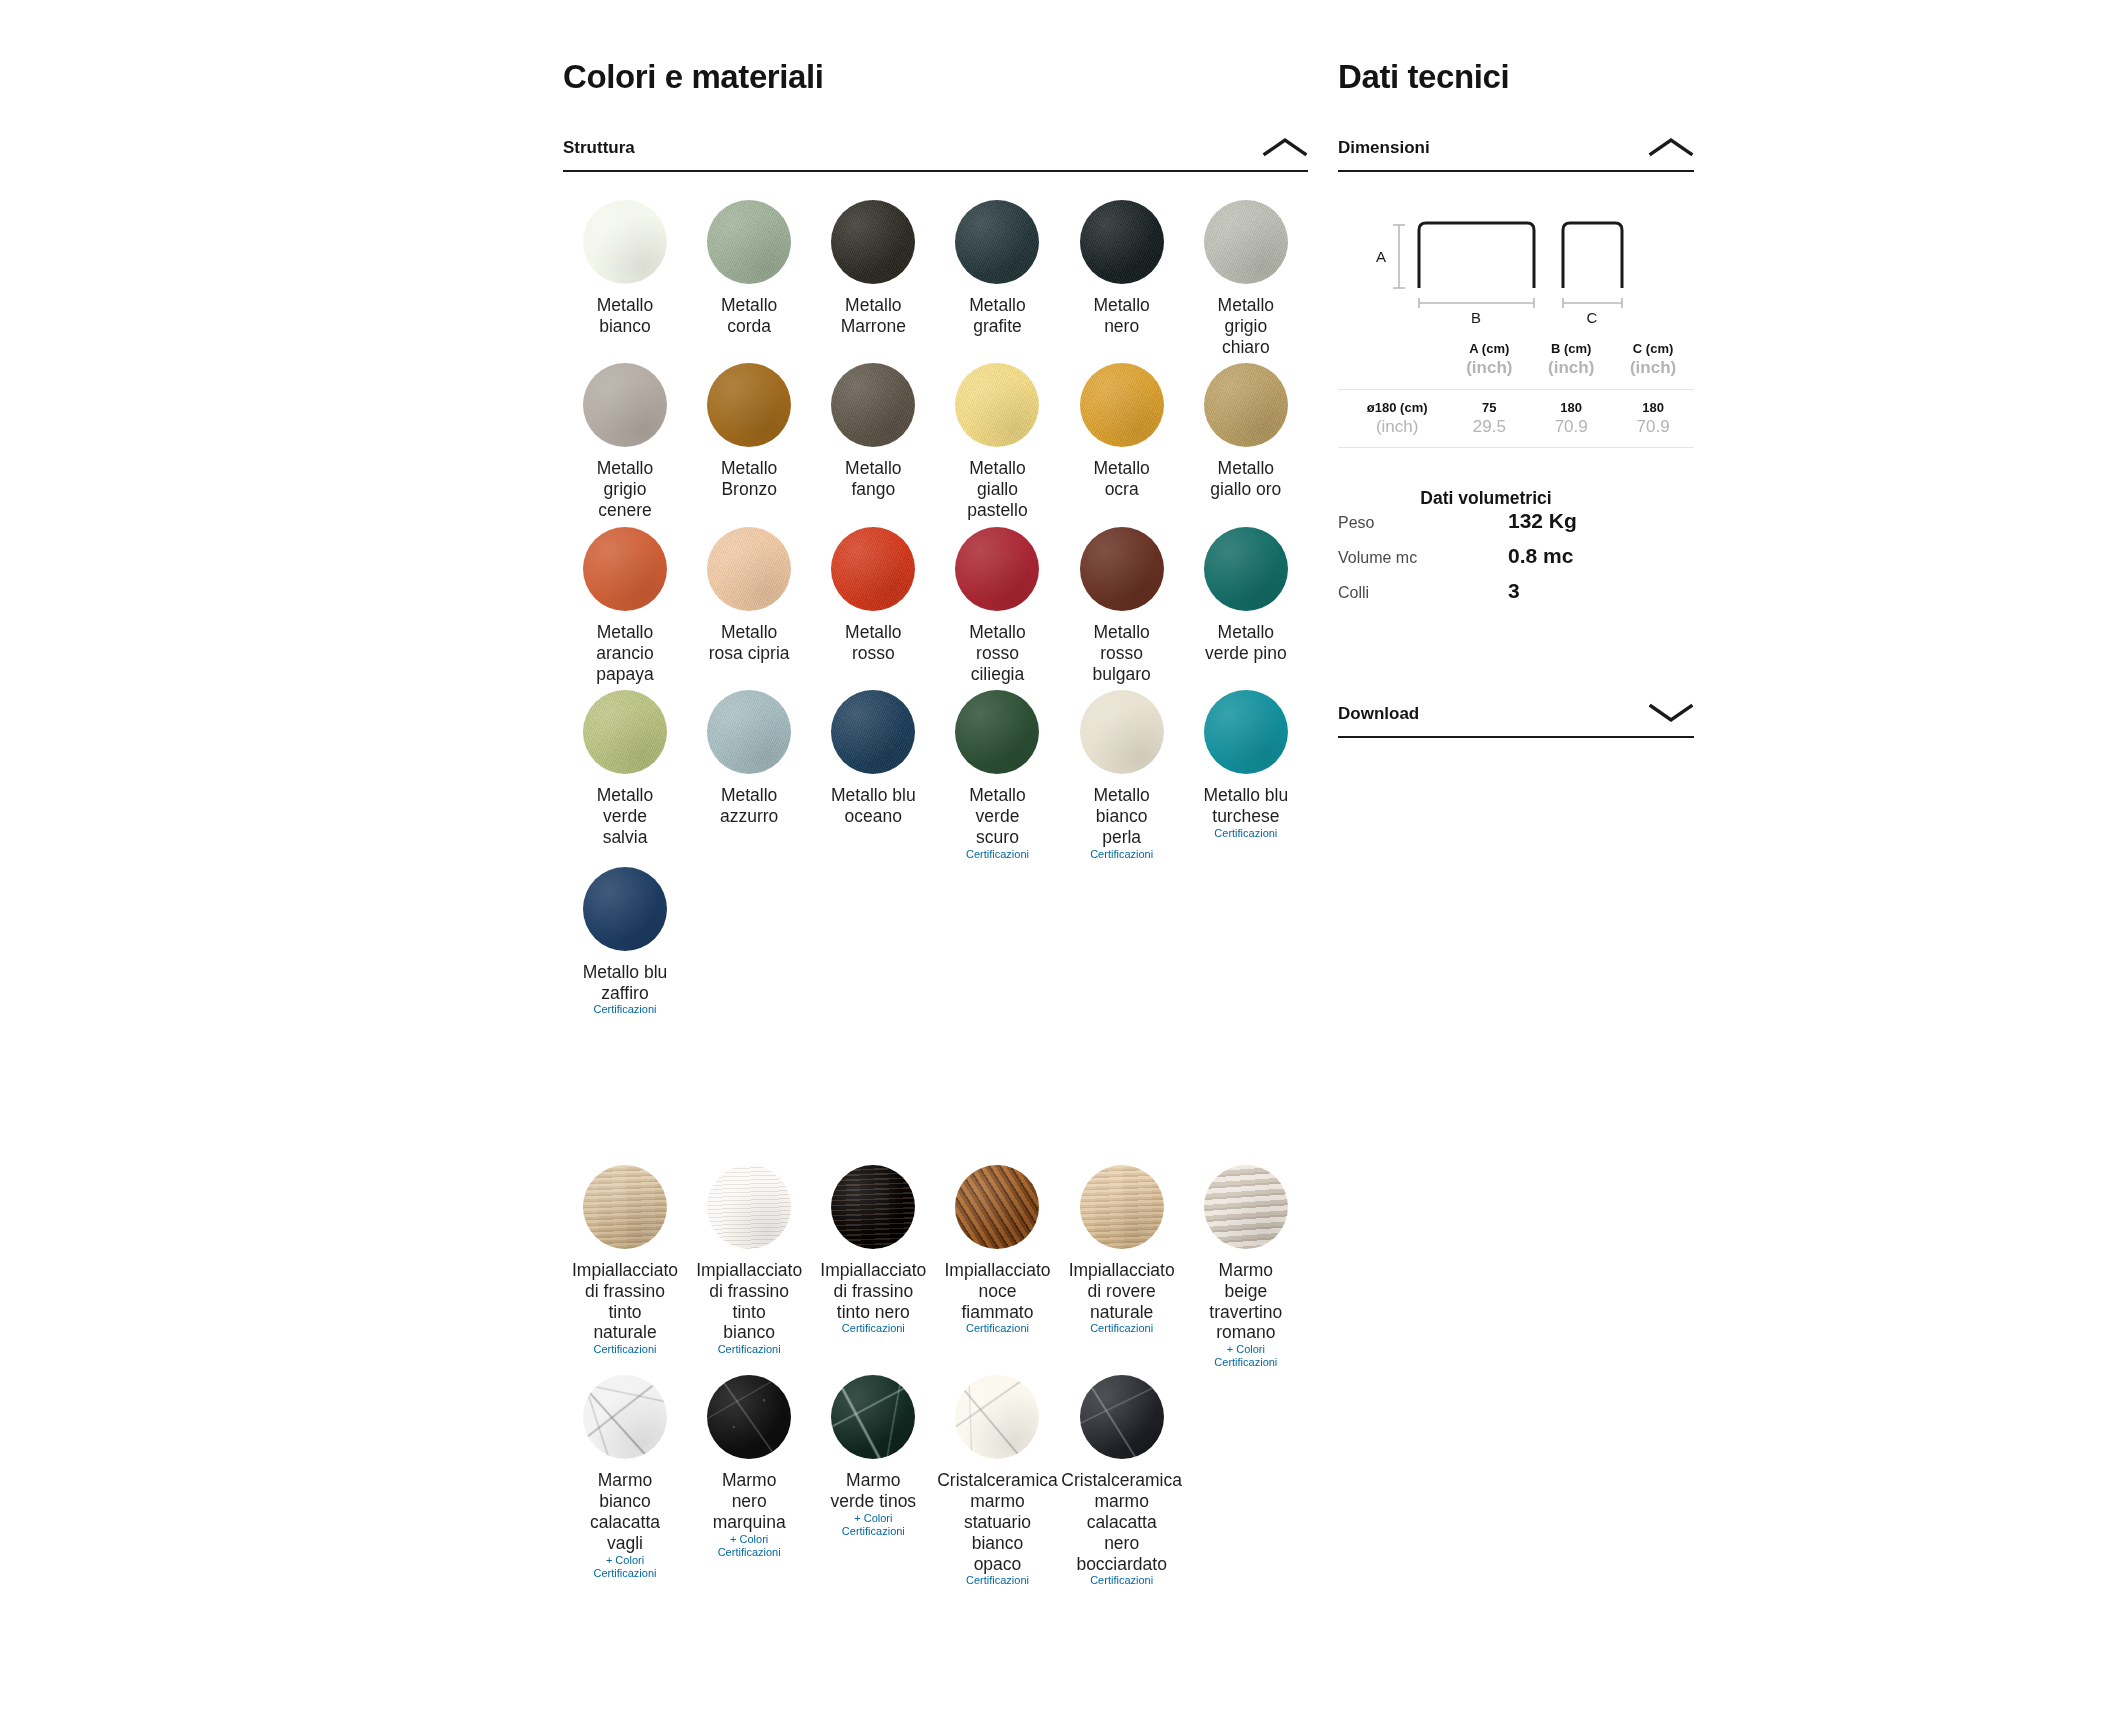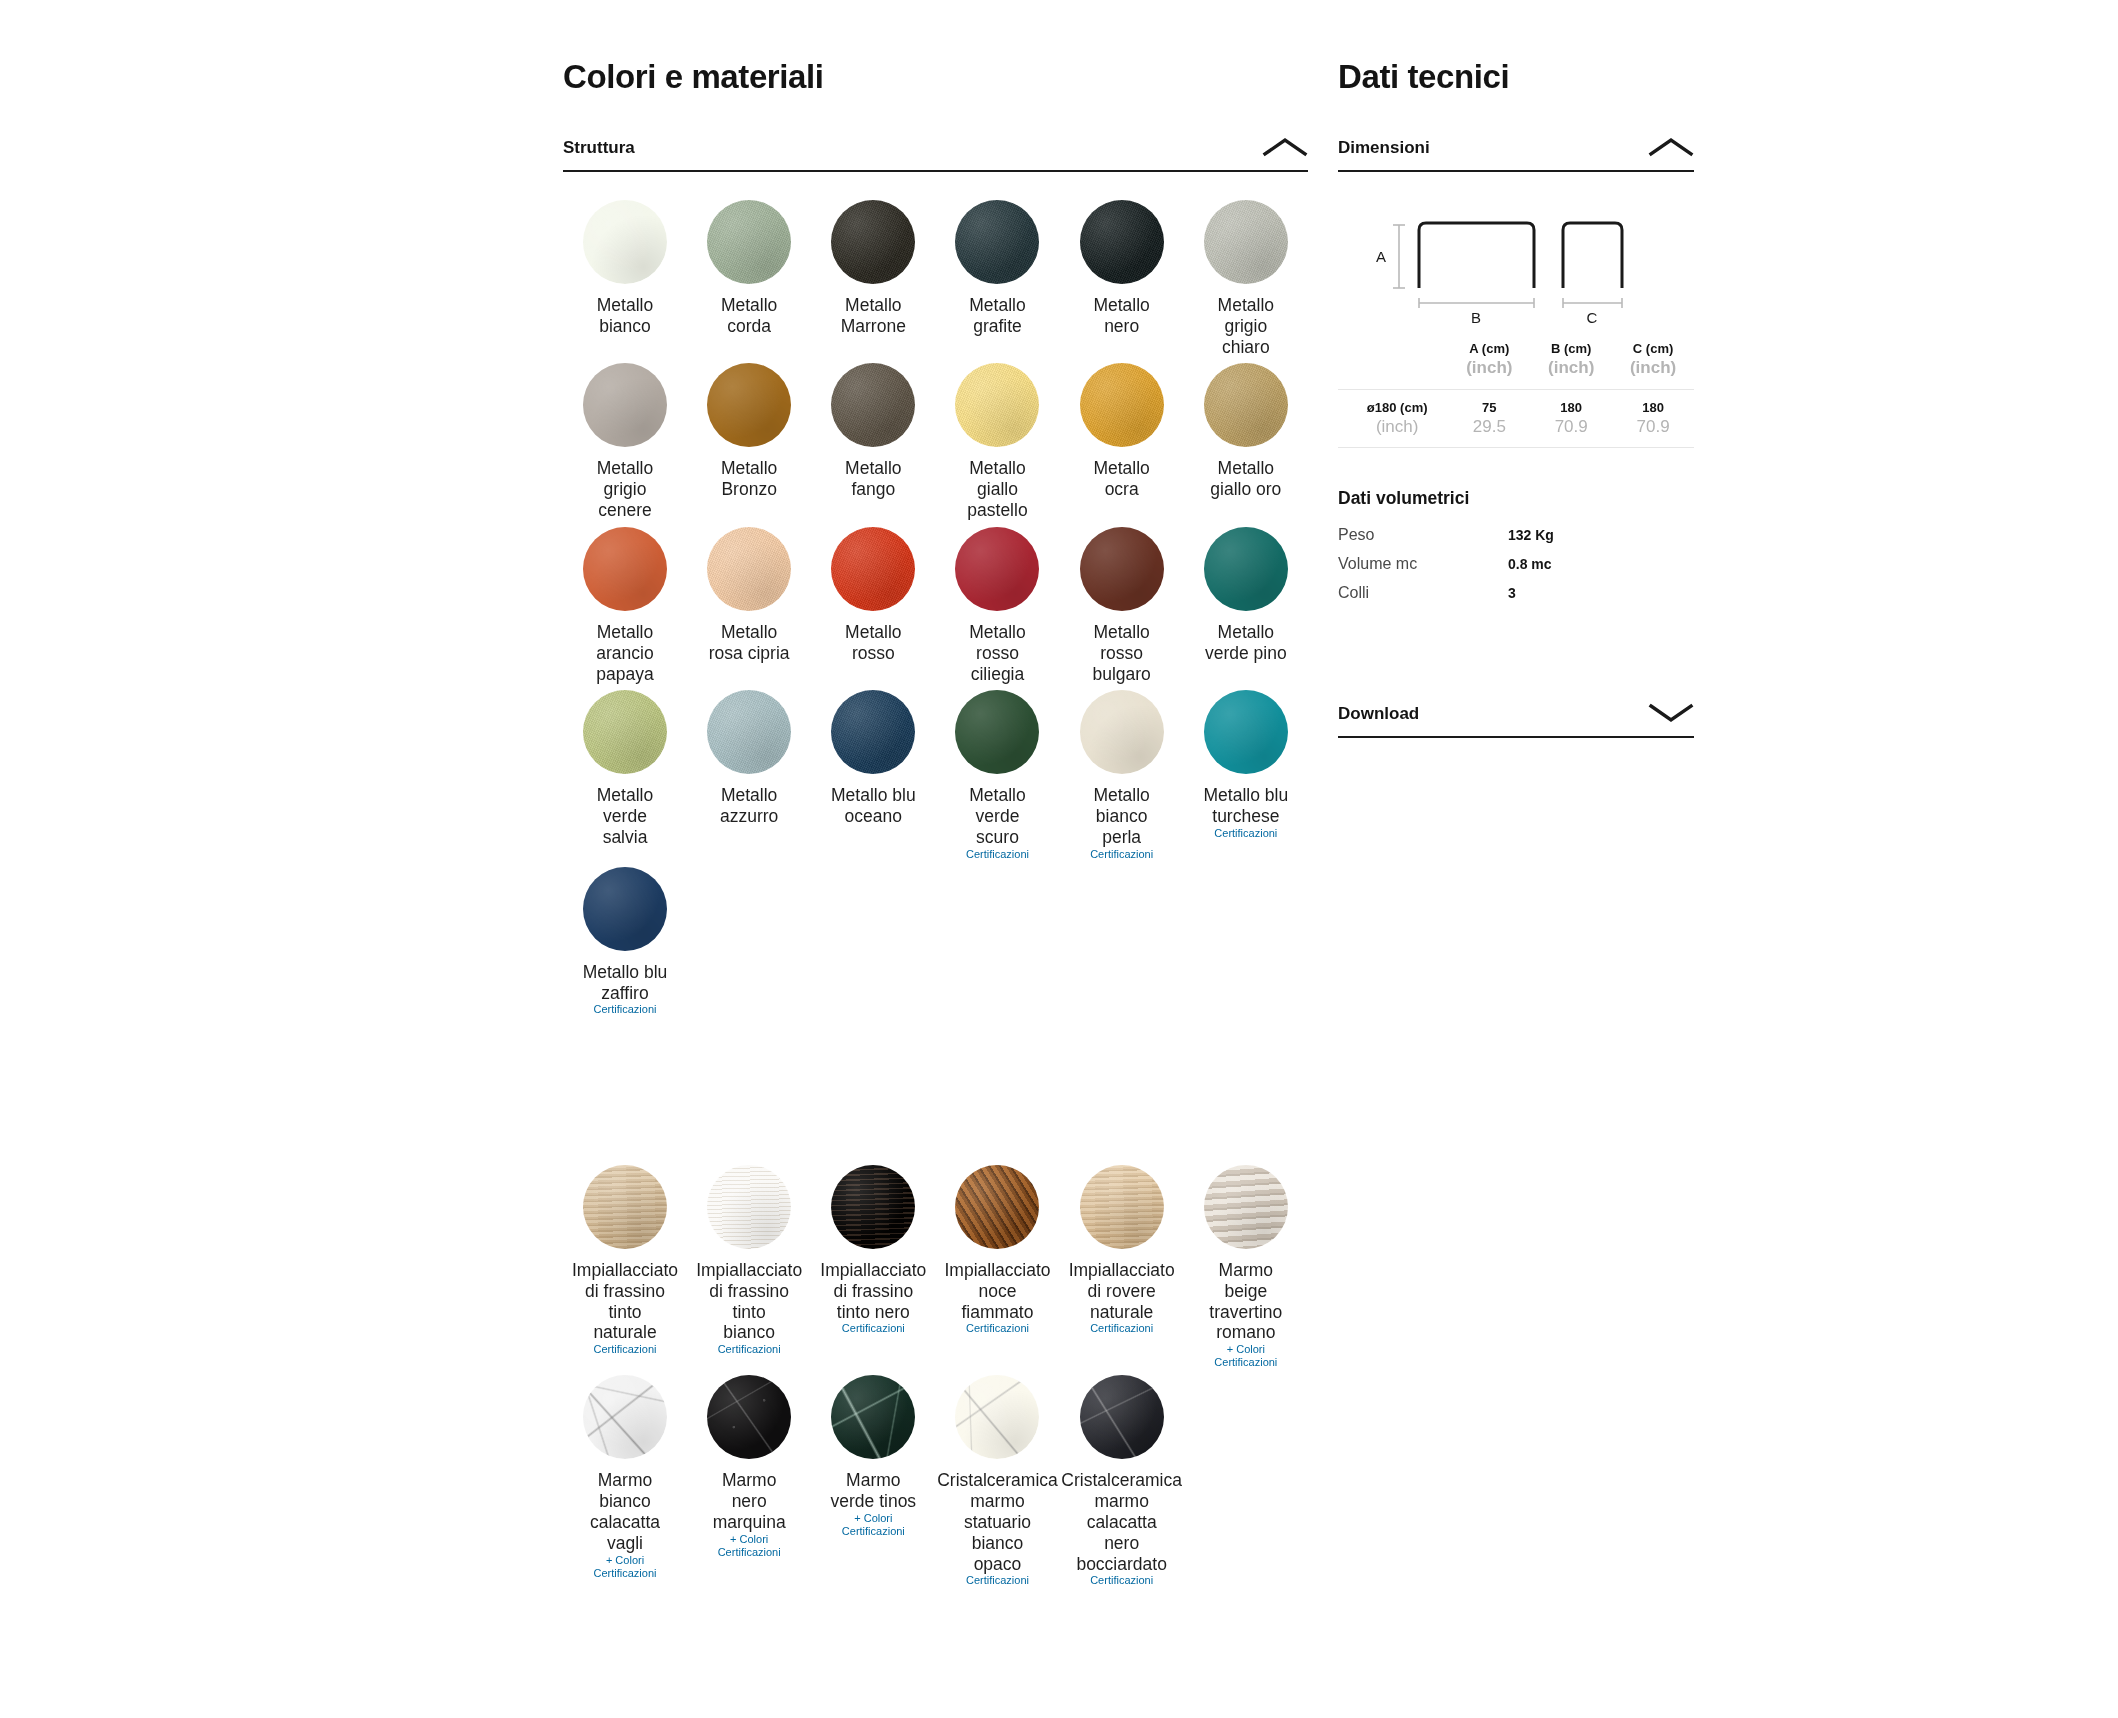--- a/index.html
+++ b/index.html
@@ -158,43 +158,42 @@
   }
   .rowhead { text-align: left !important; padding-left: 8px !important; }
   .rowhead .cm-line, .rowhead .inch-line { text-align: center; }
 
   
   .vol-block {
     margin-top: 40px;
     width: 100%;
   }
   .vol-title {
-    text-align: left;
+    text-align: center;
     font-size: 17.5px;
     font-weight: bold;
     color: #141414;
-    margin-bottom: 17px;
     padding-right: 60px;
   }
   .vol-row {
     display: flex;
     align-items: baseline;
     margin-bottom: 11px;
     padding-right: 60px;
   }
   .vol-key {
     flex: 0 0 50%;
     font-size: 16px;
     color: #4a4a4a;
     padding-right: 22px;
   }
   .vol-val {
     flex: 0 0 50%;
     text-align: left;
-    font-size: 14px;
+    font-size: 21px;
     font-weight: bold;
     color: #141414;
     padding-left: 22px;
   }
 
   .download-acc { margin-top: 52px; }
 
   
   .piano-grid { margin-top: 30px; }
 </style>

